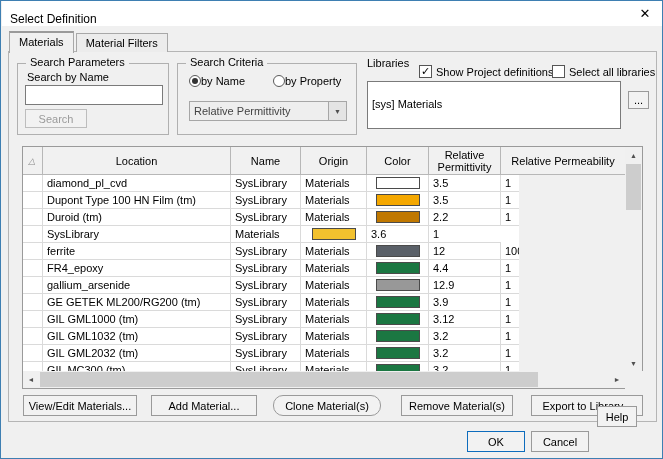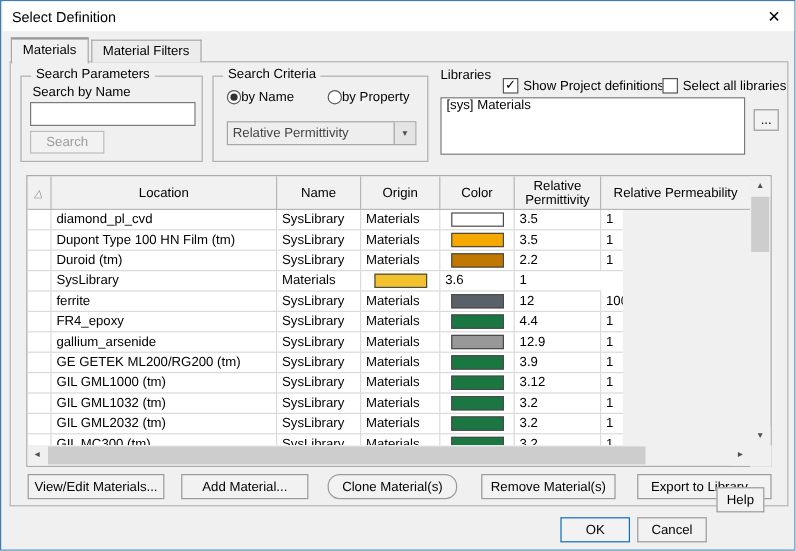--- a/index.html
+++ b/index.html
@@ -1,20 +1,20 @@
 <!DOCTYPE html>
 <html><head>
 <meta charset="utf-8">
 <style>
   * { box-sizing: border-box; }
   html,body { margin:0; padding:0; background:#ffffff; font-family:"Liberation Sans", sans-serif; }
   .dialog { position:relative; width:663px; height:459px; background:#f0f0f0; border:1px solid #3e7fb2; overflow:hidden; font-size:11px; color:#000; }
 
   
-  .titlebar { position:absolute; left:1px; top:0; width:660px; height:25px; background:#ffffff; display:flex; align-items:center; }
+  .titlebar { position:absolute; left:1px; top:0; width:660px; height:25px; background:#ffffff; display:flex; align-items:flex-end; }
   .titlebar .title { padding-left:8px; font-size:12px; }
   .close-btn { position:absolute; right:0; top:0; width:34px; height:25px; display:flex; align-items:center; justify-content:center; font-size:13px; cursor:pointer; }
 
   
   .tabstrip { position:absolute; left:8px; top:30px; height:21px; display:flex; align-items:flex-end; z-index:3; }
   .tab { border:1px solid #a8a8a8; border-bottom:none; padding:3px 9px 3px 9px; background:#ececec; height:19px; margin-right:2px; cursor:pointer; }
   .tab.active { background:#f0f0f0; height:22px; position:relative; top:1px; border-top:2px solid #9a9a9a; }
   .tabpanel { position:absolute; left:7px; top:50px; width:649px; height:371px; background:#f0f0f0; border:1px solid #b5b5b5; }
 
   
@@ -32,21 +32,21 @@
   .radio .circle.on::after { content:""; position:absolute; left:2px; top:2px; width:6px; height:6px; background:#333; border-radius:50%; }
 
   .checkbox { position:absolute; display:flex; align-items:center; gap:4px; cursor:pointer; }
   .checkbox .box { width:13px; height:13px; border:1px solid #555; background:#fff; display:flex; align-items:center; justify-content:center; font-size:11px; line-height:11px; }
 
   .dropdown { position:absolute; height:20px; background:#eeeeee; border:1px solid #a6a6a6; display:flex; align-items:center; cursor:pointer; }
   .dropdown .dd-text { flex:1; padding-left:4px; color:#444; white-space:nowrap; overflow:hidden; }
   .dropdown .dd-arrow { width:18px; height:100%; border-left:1px solid #a6a6a6; background:#e4e4e4; display:flex; align-items:center; justify-content:center; font-size:7px; color:#505050; }
 
   .listbox { position:absolute; background:#ffffff; border:1px solid #7a7a7a; overflow:hidden; }
-  .listbox .li { padding:0 4px; white-space:nowrap; cursor:pointer; }
+  .listbox .li { padding:16px 4px; white-space:nowrap; cursor:pointer; }
 
   .plainlabel { position:absolute; white-space:nowrap; }
 
   
   .table-border { position:absolute; left:21px; top:145px; width:621px; height:243px; border:1px solid #9a9a9a; pointer-events:none; }
   .thead { position:absolute; left:22px; top:146px; width:602px; height:28px; display:grid; grid-template-columns:20px 188px 70px 66px 62px 72px 124px; background:#f1f1f1; }
   .th { border-right:1px solid #b7b7b7; border-bottom:1px solid #b7b7b7; display:flex; align-items:center; justify-content:center; text-align:center; line-height:12px; padding:0 2px; cursor:pointer; }
   .th:last-child { border-right:none; }
   .sort-glyph { color:#8a8a8a; font-size:9px; transform:skewX(-12deg); }
   .tbody { position:absolute; left:22px; top:174px; width:496px; height:196px; background:#ffffff; overflow:hidden; }

